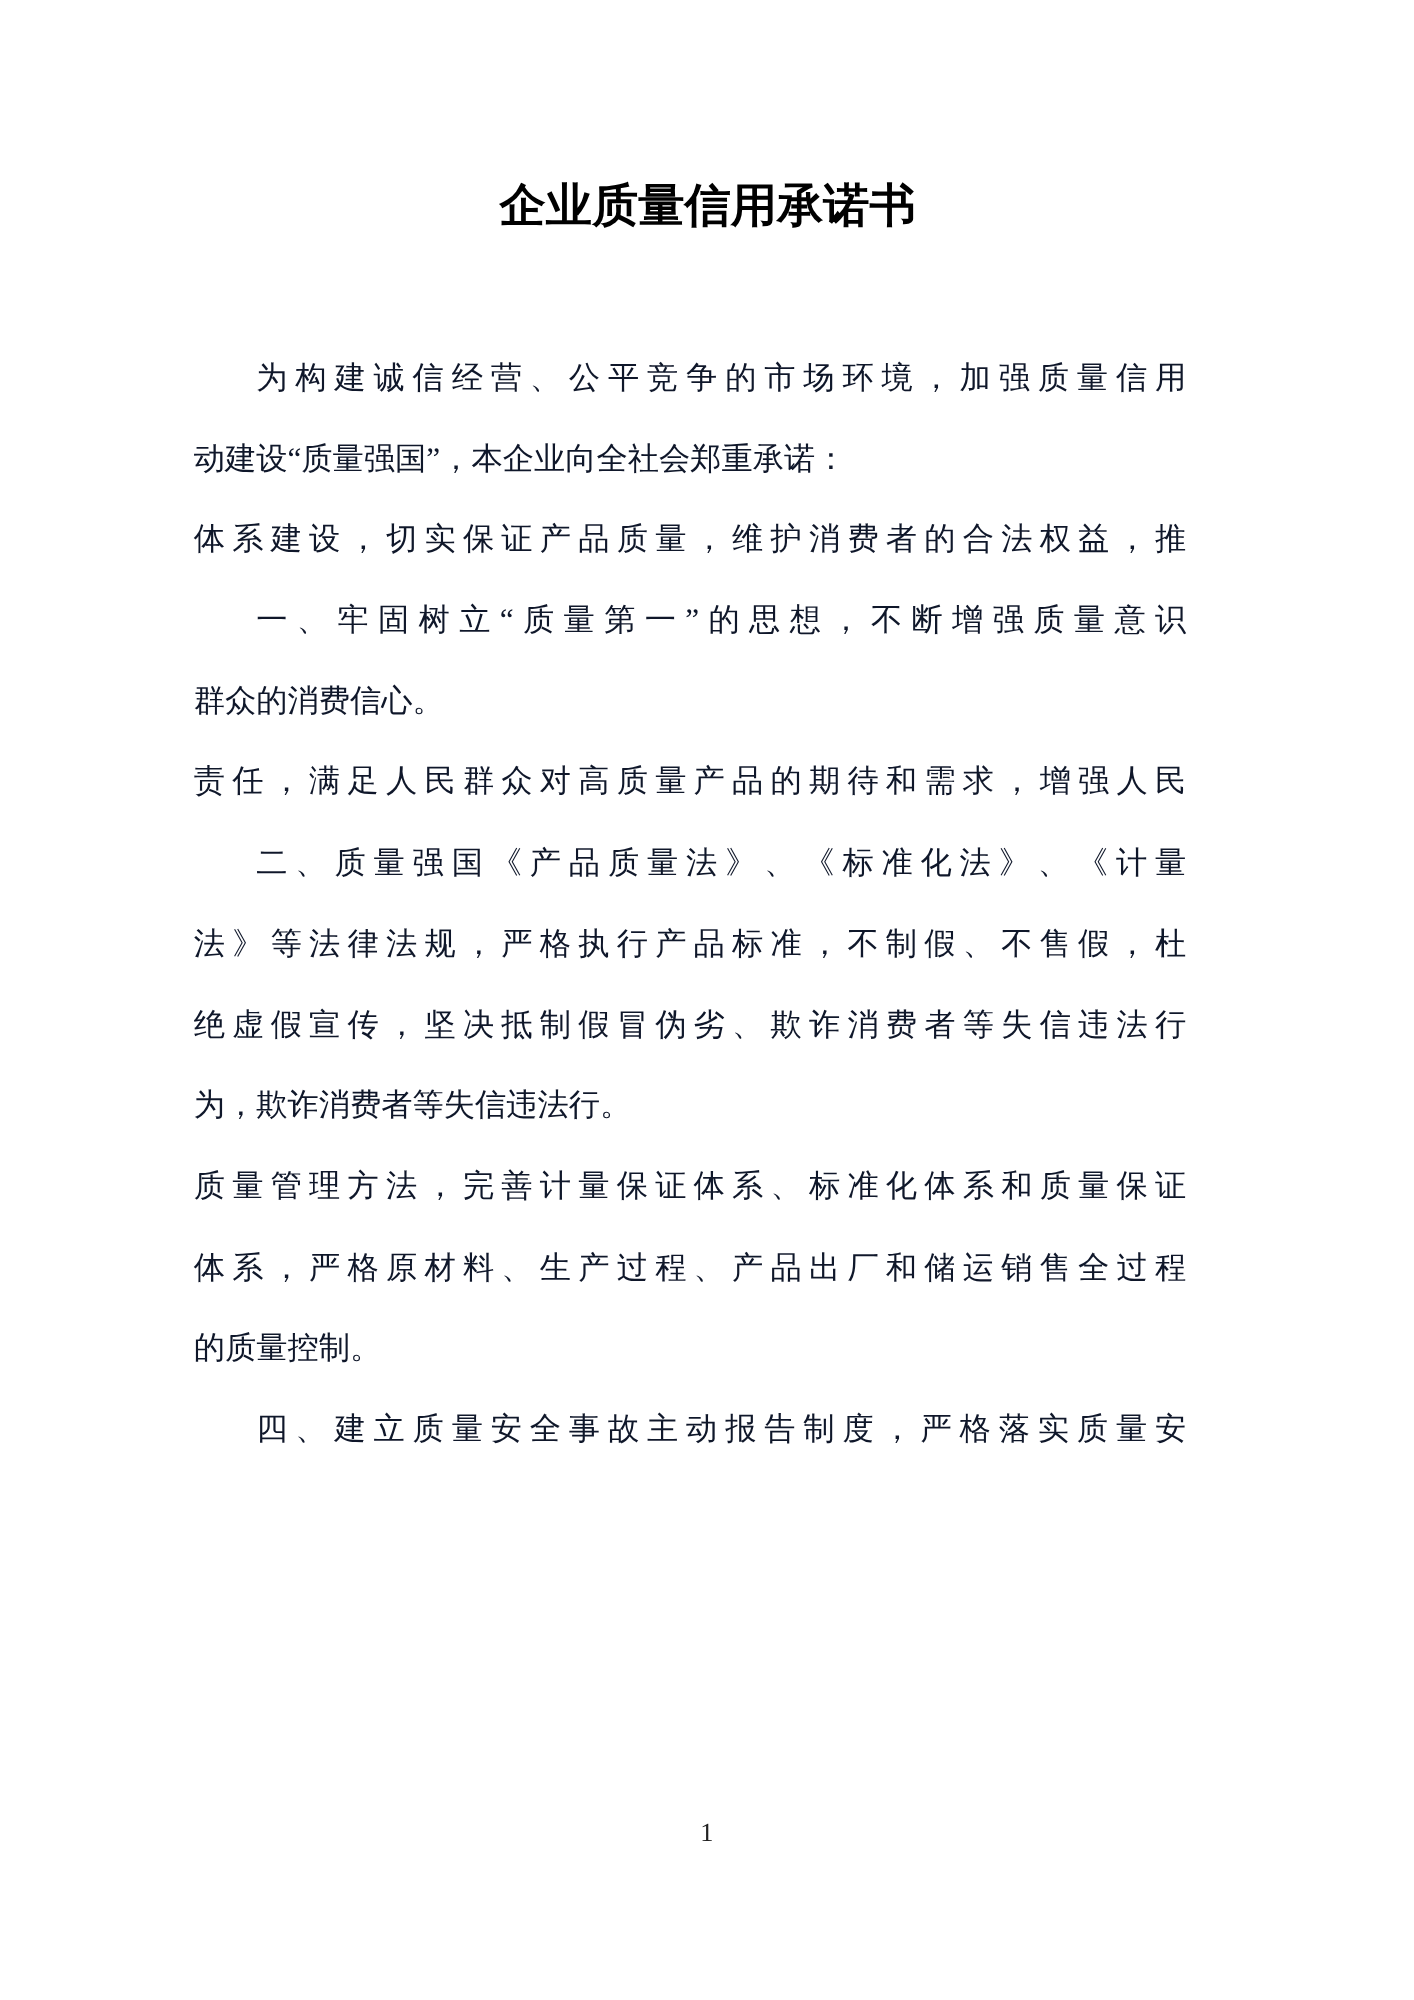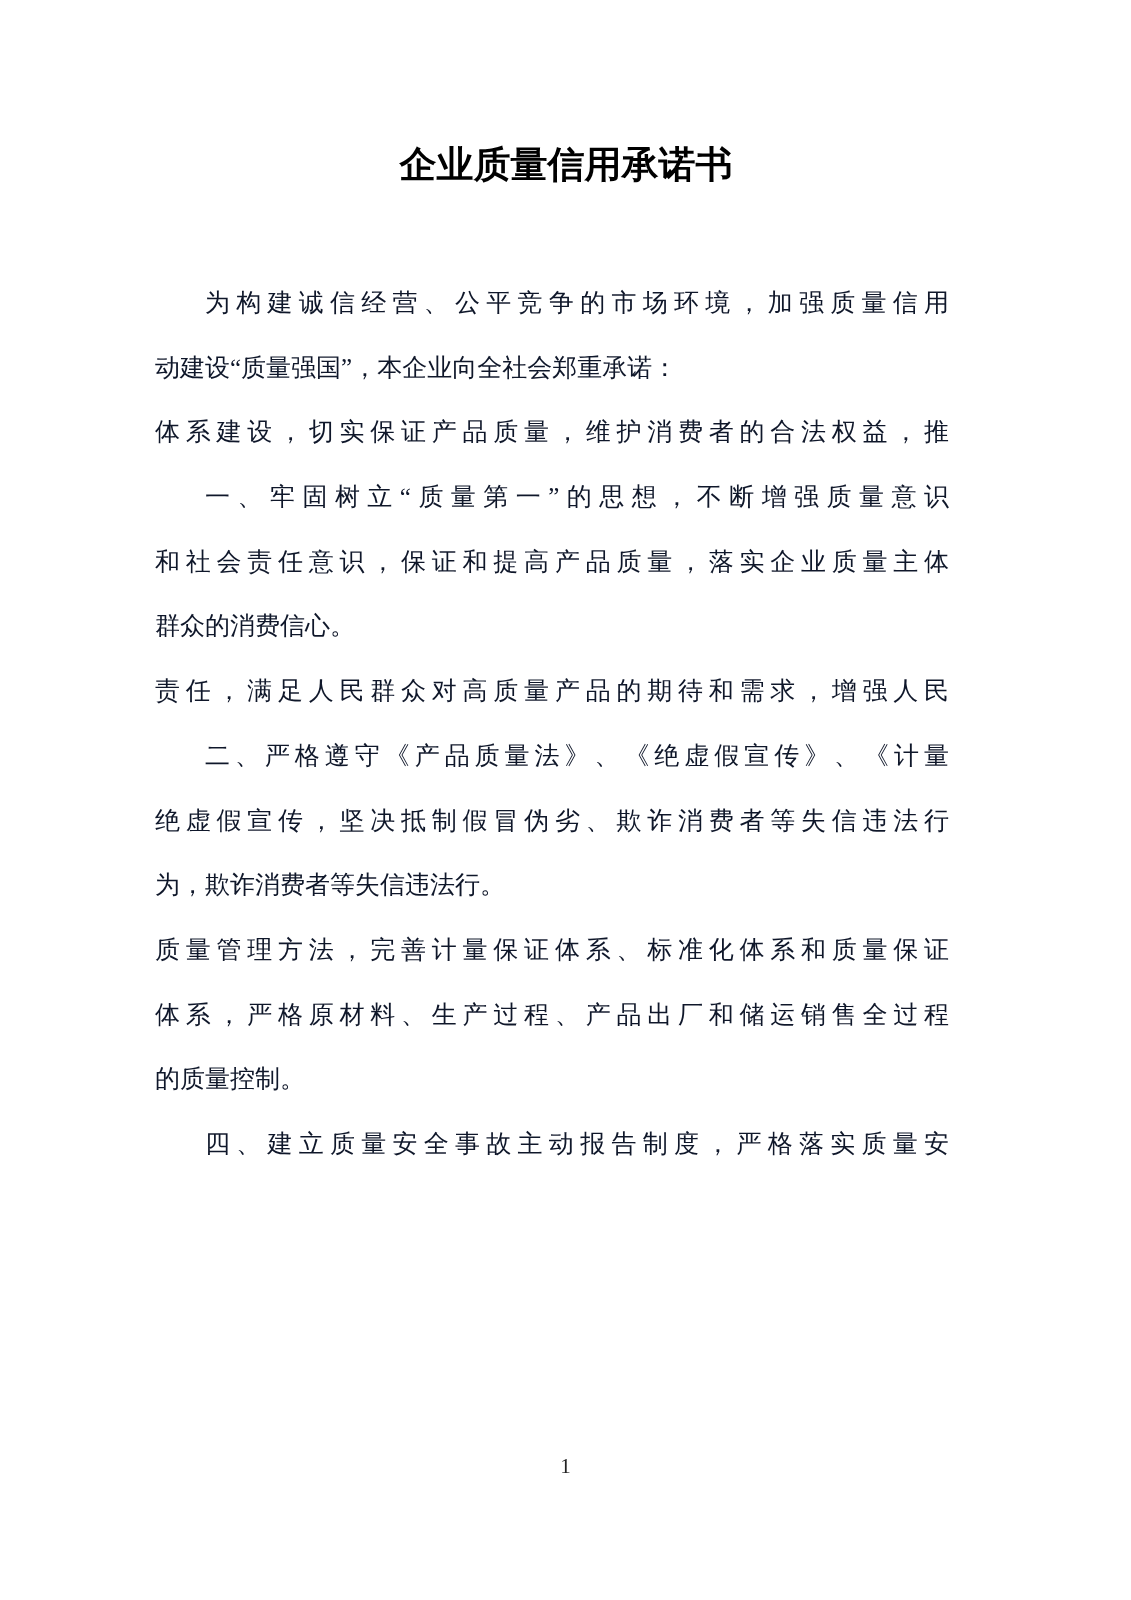--- a/index.html
+++ b/index.html
@@ -72,26 +72,26 @@
   <div class="doc-title">企业质量信用承诺书</div>
 
   <div class="doc-body">
       <div class="paragraph">
         <div class="line first fill">为构建诚信经营、公平竞争的市场环境，加强质量信用</div>
         <div class="line">动建设“质量强国”，本企业向全社会郑重承诺：</div>
         <div class="line fill">体系建设，切实保证产品质量，维护消费者的合法权益，推</div>
       </div>
       <div class="paragraph">
         <div class="line first fill">一、牢固树立“质量第一”的思想，不断增强质量意识</div>
-        <div class="line fill">和社会责任意识，保证和提高产品质量，落实企业质量主体</div>
         <div class="line">群众的消费信心。</div>
         <div class="line fill">责任，满足人民群众对高质量产品的期待和需求，增强人民</div>
       </div>
       <div class="paragraph">
-        <div class="line first fill">二、严格遵守《产品质量法》、《绝虚假宣传》、《计量</div>
+        <div class="line first fill">二、质量强国《产品质量法》、《标准化法》、《计量</div>
+        <div class="line fill">法》等法律法规，严格执行产品标准，不制假、不售假，杜</div>
         <div class="line fill">绝虚假宣传，坚决抵制假冒伪劣、欺诈消费者等失信违法行</div>
         <div class="line">为，欺诈消费者等失信违法行。</div>
       </div>
       <div class="paragraph">
         <div class="line fill">质量管理方法，完善计量保证体系、标准化体系和质量保证</div>
         <div class="line fill">体系，严格原材料、生产过程、产品出厂和储运销售全过程</div>
         <div class="line">的质量控制。</div>
       </div>
       <div class="paragraph">
         <div class="line first fill">四、建立质量安全事故主动报告制度，严格落实质量安</div>

